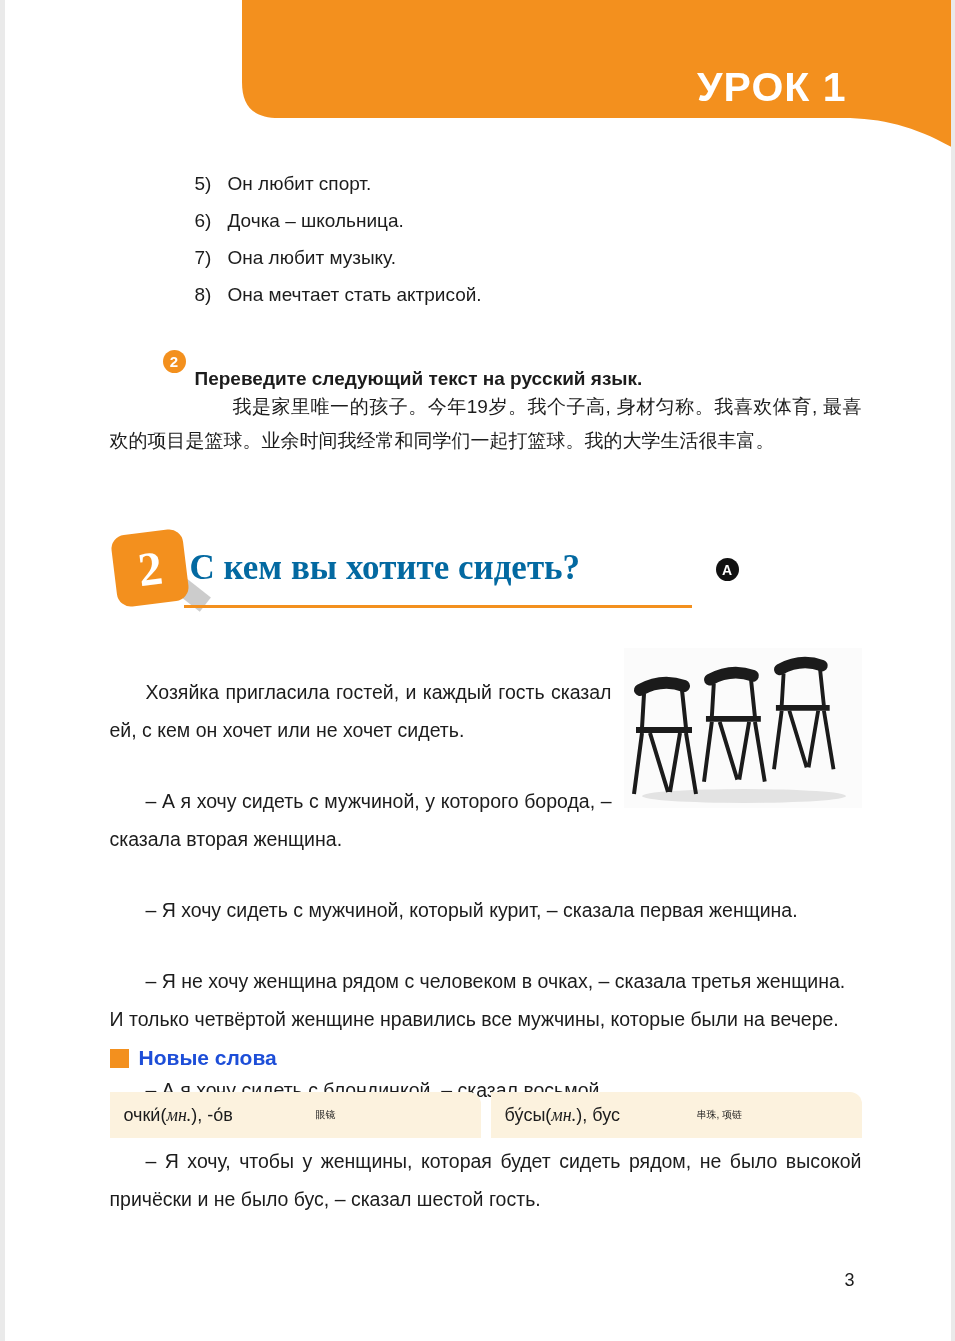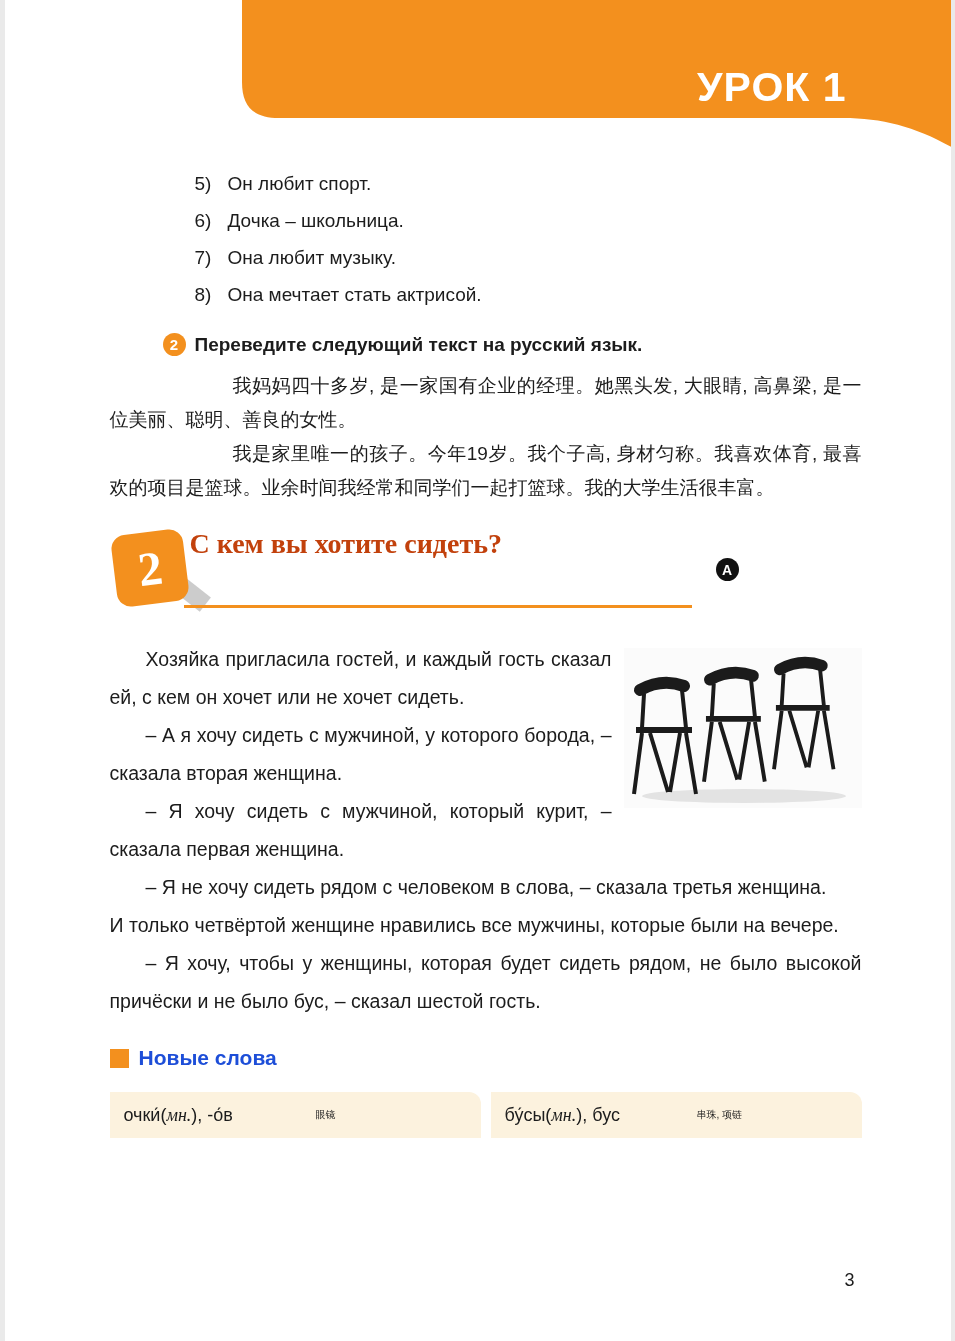--- a/index.html
+++ b/index.html
@@ -15,44 +15,44 @@
   .num-list{position:absolute;top:174px;left:190px;font-size:19px;line-height:20px;}
   .num-list .row{display:flex;margin-bottom:17px;}
   .num-list .n{width:33px;flex:0 0 33px;}
 
   
   .exercise{position:absolute;top:333px;left:105px;width:752px;}
   .ex-head{display:flex;align-items:center;}
   .ex-circle{width:23px;height:23px;border-radius:50%;background:#F3901E;color:#fff;
              font-weight:bold;font-size:15px;display:flex;align-items:center;
              justify-content:center;margin-left:53px;margin-right:9px;flex:0 0 23px;}
-  .ex-title{font-weight:bold;font-size:19px;}
+  .ex-title{font-weight:bold;font-size:19px;margin-top:35px;}
   .cn{font-size:19px;line-height:34px;text-align:justify;text-indent:123px;margin:0;}
   .cn.first{margin-top:13px;}
 
   
   .sec-banner{position:absolute;top:528px;left:105px;width:760px;height:95px;}
   .sec-pencil{position:absolute;left:56px;top:54px;width:44px;height:18px;background:#cccccc;
               transform:rotate(38deg);z-index:0;}
   .sec-num-box{position:absolute;left:4px;top:4px;width:72px;height:72px;background:#F3901E;
                border-radius:14px;transform:rotate(-7deg);z-index:1;display:flex;
                align-items:center;justify-content:center;}
   .sec-num-box span{color:#fff;font-size:48px;font-weight:bold;font-family:"Liberation Serif",serif;}
-  .sec-title{position:absolute;left:80px;top:0;margin:0;color:#c2410c;font-size:28px;
+  .sec-title{position:absolute;left:80px;top:20px;margin:0;color:#0369a1;font-size:35px;
              font-weight:bold;font-family:"Liberation Serif",serif;white-space:nowrap;z-index:1;}
   .sec-underline{position:absolute;left:74px;top:77px;width:508px;height:3px;background:#F3901E;}
   .audio-badge{position:absolute;left:606px;top:30px;width:23px;height:23px;border-radius:50%;
                background:#111;color:#fff;font-size:14px;font-weight:bold;display:flex;
                align-items:center;justify-content:center;}
 
   
   .passage{position:absolute;top:640px;left:105px;width:752px;font-size:19.5px;
            line-height:38px;text-align:justify;}
   .passage p{margin:0;}
-  .passage p.ind{text-indent:36px;}
+  .passage p.ind{text-indent:36px;margin-top:33px;}
   .chairs-float{float:right;width:238px;height:222px;margin-left:12px;}
   .chairs-float svg{display:block;width:238px;height:160px;margin-top:8px;}
 
   
   .vocab-head{position:absolute;top:1046px;left:105px;display:flex;align-items:center;}
   .vocab-bullet{width:19px;height:19px;background:#F3901E;margin-right:10px;flex:0 0 19px;}
   .vocab-head .t{color:#1d4ed8;font-weight:bold;font-size:21px;}
   .vocab-table{position:absolute;top:1092px;left:105px;display:flex;gap:10px;}
   .vocab-cell{width:371px;height:46px;background:#FCF2DE;border-radius:0 12px 0 0;
               display:flex;align-items:center;box-sizing:border-box;padding-left:14px;}
@@ -89,21 +89,20 @@
       <span class="n">8)</span>
       <span>Она мечтает стать актрисой.</span>
     </div>
   </div>
 
   <div class="exercise">
     <div class="ex-head">
       <span class="ex-circle">2</span>
       <span class="ex-title">Переведите следующий текст на русский язык.</span>
     </div>
-    <p class="cn first">我妈妈四十多岁, 是一家国有企业的经理。她黑头发, 大眼睛, 高鼻梁, 是一位美丽、聪明、善良的女性。</p>
     <p class="cn">我是家里唯一的孩子。今年19岁。我个子高, 身材匀称。我喜欢体育, 最喜欢的项目是篮球。业余时间我经常和同学们一起打篮球。我的大学生活很丰富。</p>
   </div>
 
   <div class="sec-banner">
     <div class="sec-pencil"></div>
     <div class="sec-num-box">
       <span>2</span>
     </div>
     <h1 class="sec-title">С кем вы хотите сидеть?</h1>
     <div class="sec-underline"></div>
@@ -124,22 +123,23 @@
           </g>
         </defs>
         <use href="#chair" transform="translate(150,8) scale(0.96)"></use>
         <use href="#chair" transform="translate(80,18) scale(0.98)"></use>
         <use href="#chair" transform="translate(10,28)"></use>
       </svg>
     </div>
     <p class="ind">Хозяйка пригласила гостей, и каждый гость сказал ей, с кем он хочет или не хочет сидеть.</p>
     <p class="ind">– А я хочу сидеть с мужчиной, у которого борода, – сказала вторая женщина.</p>
     <p class="ind">– Я хочу сидеть с мужчиной, который курит, – сказала первая женщина.</p>
-    <p class="ind">– Я не хочу сидеть рядом с человеком в слова, – сказала третья женщина.</p>
+    <p class="ind">– Я не хочу женщина рядом с человеком в очках, – сказала третья женщина.</p>
     <p>И только четвёртой женщине нравились все мужчины, которые были на вечере.</p>
+    <p class="ind">– А я хочу сидеть с блондинкой, – сказал восьмой.</p>
     <p class="ind">– Я хочу, чтобы у женщины, которая будет сидеть рядом, не было высокой причёски и не было бус, – сказал шестой гость.</p>
   </div>
 
   <div class="vocab-head">
     <span class="vocab-bullet"></span>
     <span class="t">Новые слова</span>
   </div>
 
   <div class="vocab-table">
     <div class="vocab-cell">

